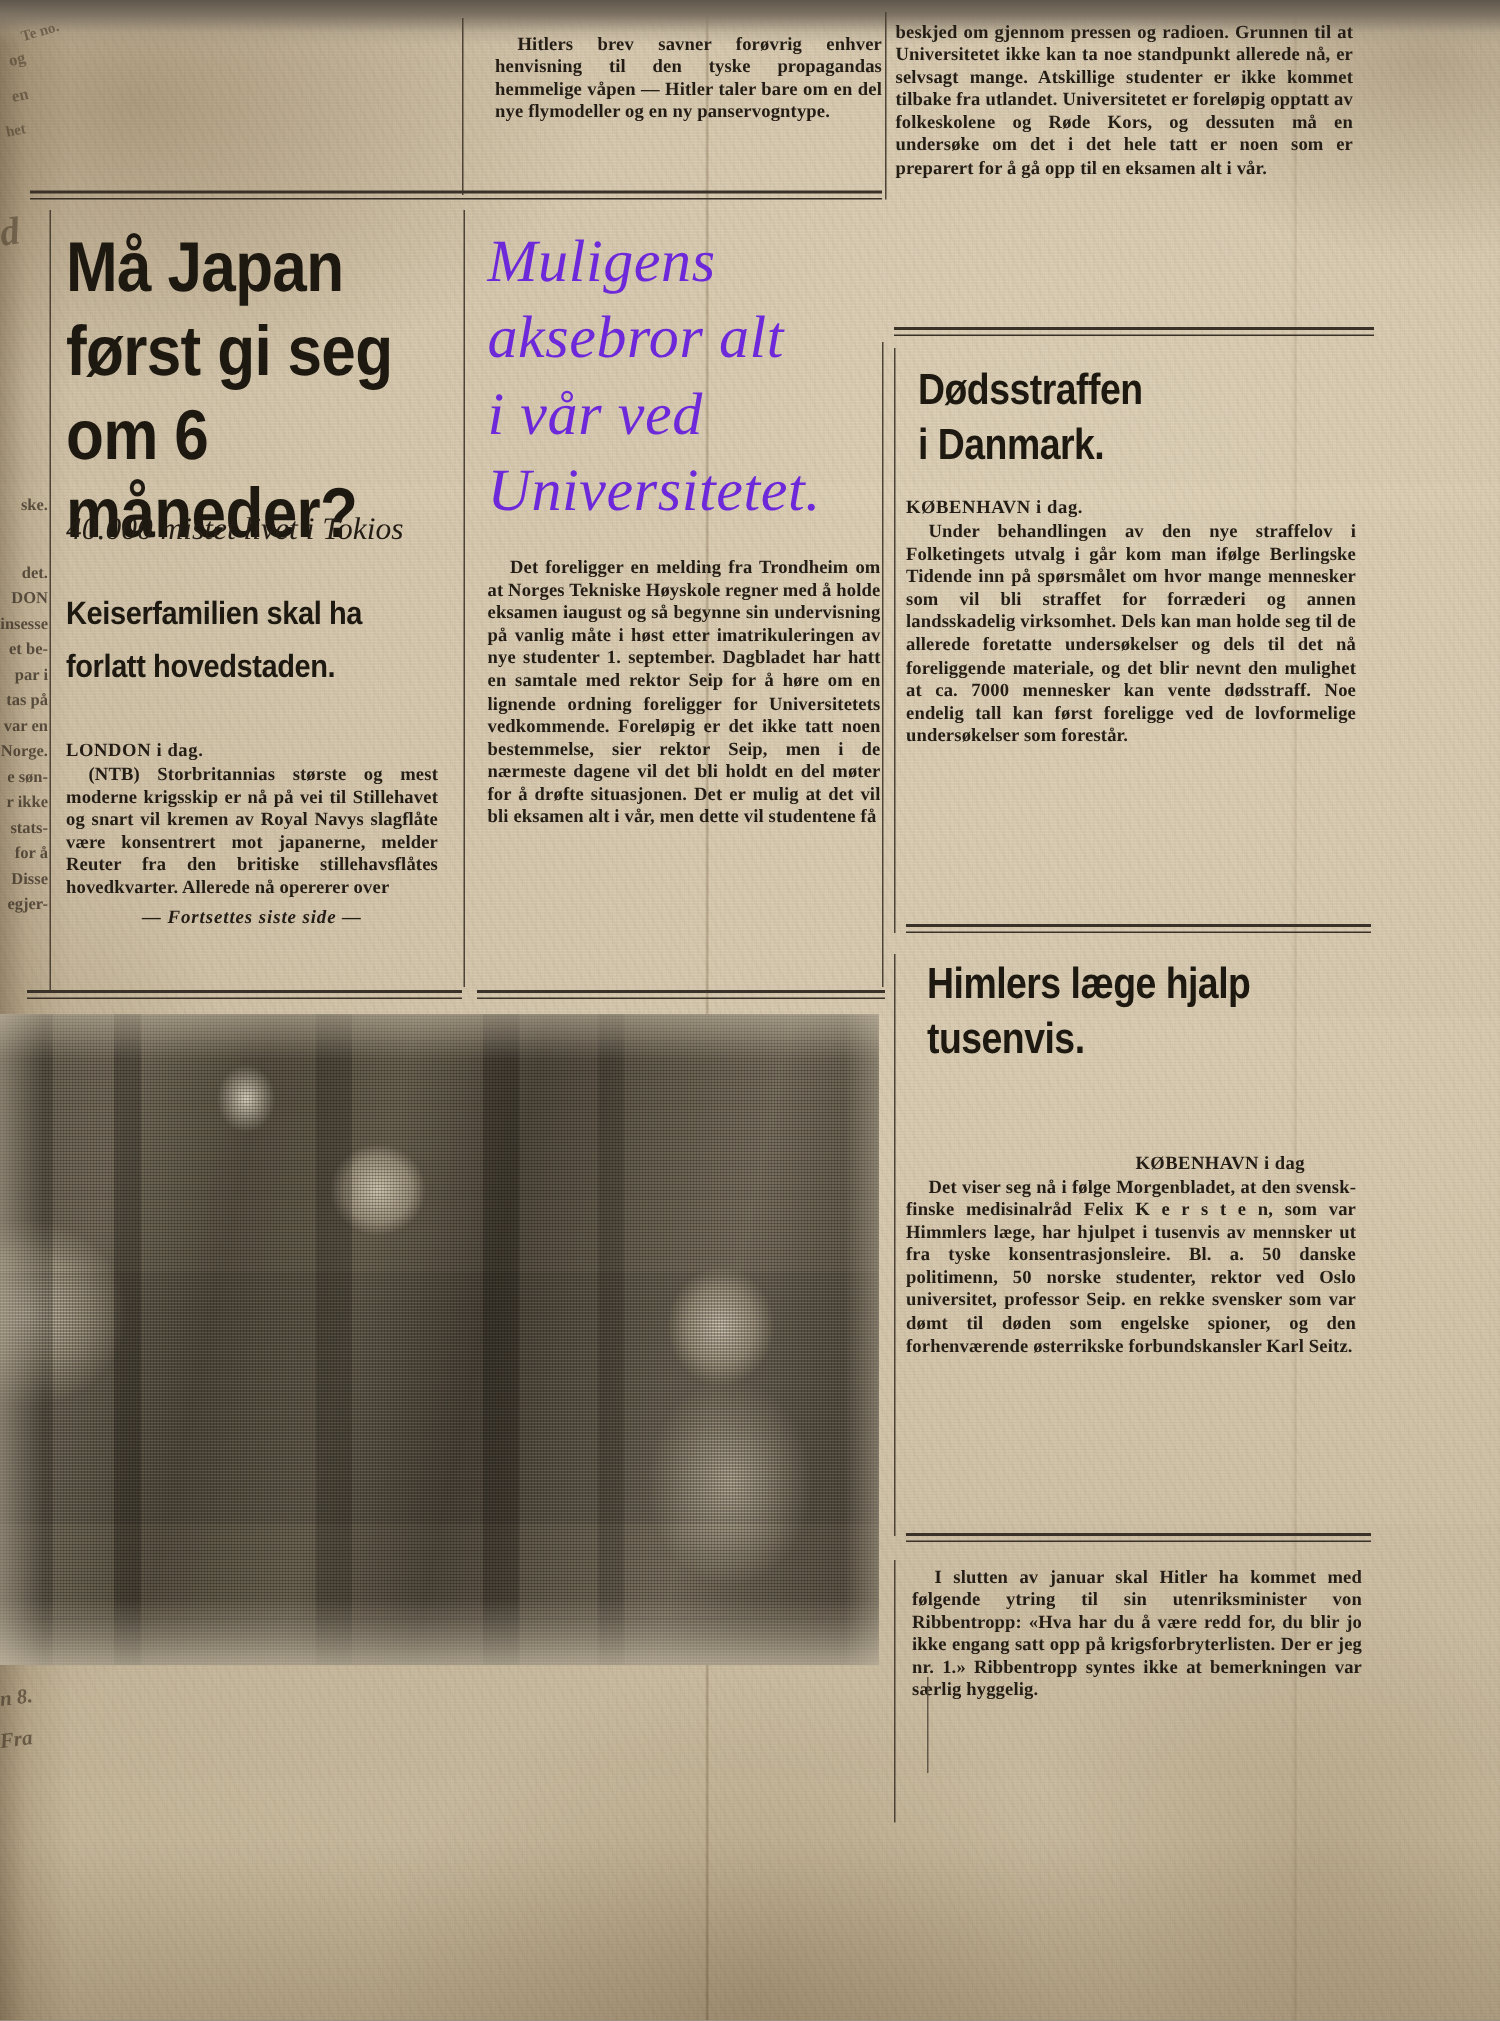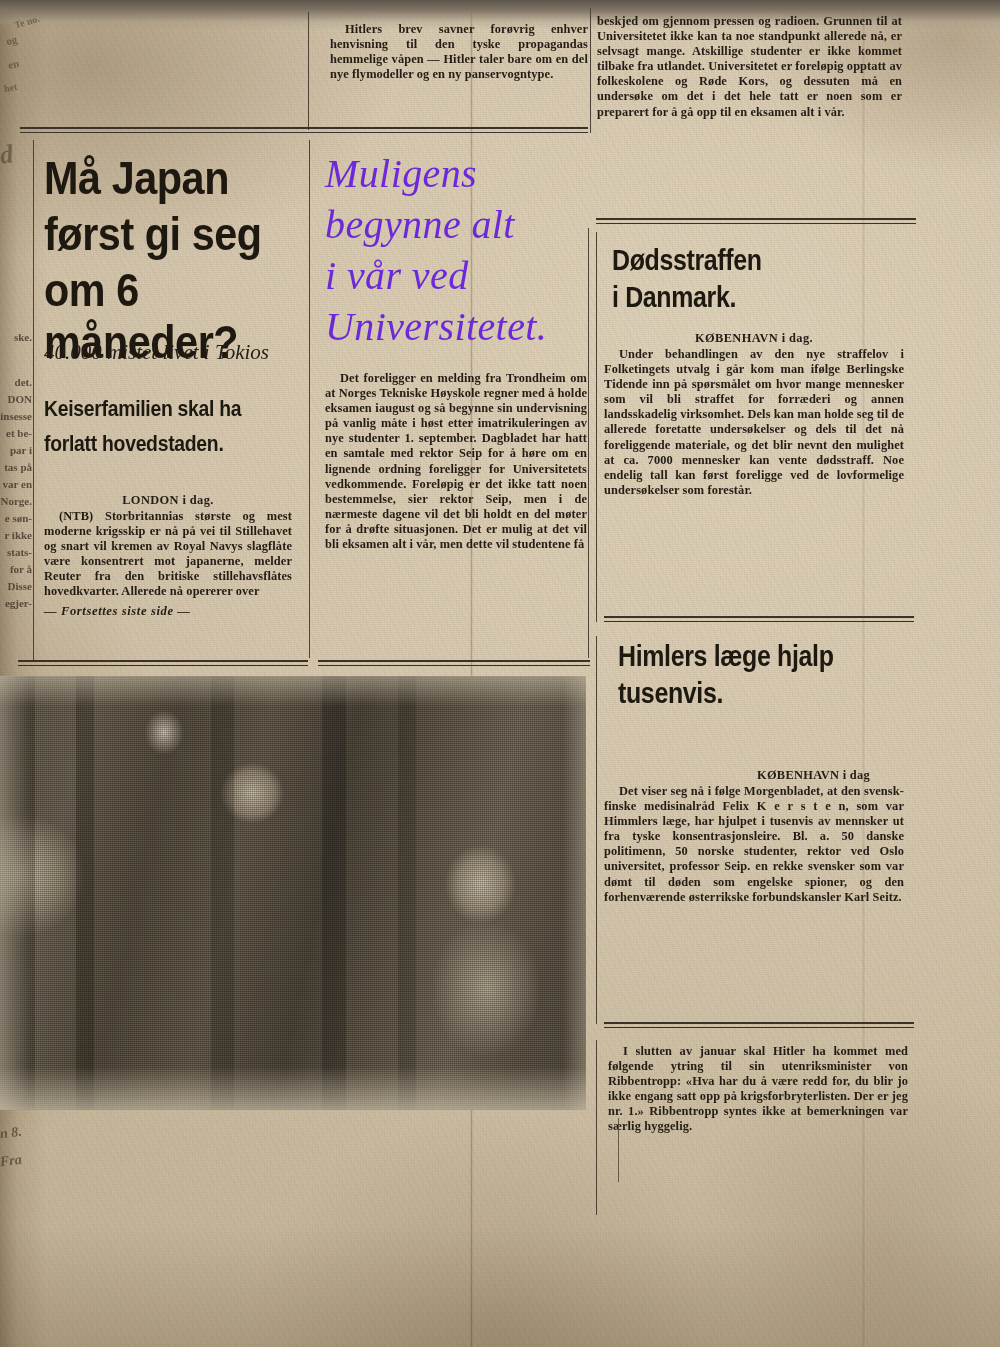--- a/index.html
+++ b/index.html
@@ -73,21 +73,21 @@
     font-size:12.4px;line-height:15.1px;
     color:#241d15;
     text-align:justify;
     text-justify:inter-word;
     font-weight:700;
     letter-spacing:.1px;
     hyphens:manual;
   }
   .indent{text-indent:15px;}
   .dateline{
-    display:block;text-align:center;
+    display:block;
     font-weight:700;letter-spacing:.4px;
     font-size:12.4px;color:#241d15;margin-bottom:1px;
   }
   .dateline-right{
     display:block;text-align:right;padding-right:34px;
     font-weight:700;letter-spacing:.3px;
     font-size:12.4px;color:#241d15;margin-bottom:1px;
   }
 
   
@@ -126,21 +126,21 @@
     letter-spacing:-.4px;
   }
   .hl-kicker-ital{
     font-family:"Liberation Serif", serif;
     font-style:italic;font-size:19.5px;line-height:24px;
     color:#241d15;font-weight:400;
   }
   .continues{
     font-family:"Liberation Serif", serif;
     font-style:italic;font-weight:700;
-    font-size:12.6px;text-align:left;color:#241d15;
+    font-size:12.6px;text-align:center;color:#241d15;
     letter-spacing:.6px;
   }
 
   
   .frag{
     position:absolute;
     font-family:"Liberation Serif", serif;
     font-weight:700;color:#3a3024;
     font-size:11px;line-height:14.4px;
     text-align:right;
@@ -267,21 +267,21 @@
   <div class="col" style="left:44px;top:493px;width:248px;">
     <span class="dateline">LONDON i dag.</span>
     <div class="body-text indent">(NTB)    Storbritannias største og mest moderne krigsskip er nå på vei til Stillehavet og snart vil kremen av Royal Navys slagflåte være konsentrert mot japanerne, melder Reuter fra den britiske stillehavsflåtes hovedkvarter. Allerede nå opererer over</div>
     <div class="continues" style="margin-top:4px;">— Fortsettes siste side —</div>
   </div>
 
   <div class="vrule" style="left:309px;top:140px;height:518px;"></div>
   <div class="vrule" style="left:588px;top:228px;height:430px;"></div>
 
   <div class="col hl-ital-big" style="left:325px;top:148px;width:270px;">Muligens</div>
-  <div class="col hl-ital-big" style="left:325px;top:199px;width:270px;">begynne alt</div>
+  <div class="col hl-ital-big" style="left:325px;top:199px;width:270px;">aksebror alt</div>
   <div class="col hl-ital-big" style="left:325px;top:250px;width:270px;">i vår ved</div>
   <div class="col hl-ital-big" style="left:325px;top:301px;width:280px;">Universitetet.</div>
 
   <div class="col body-text indent" style="left:325px;top:371px;width:262px;">Det foreligger en melding fra Trondheim om at Norges Tekniske Høyskole regner med å holde eksamen iaugust og så begynne sin undervisning på vanlig måte i høst etter imatrikuleringen av nye studenter 1. september. Dagbladet har hatt en samtale med rektor Seip for å høre om en lignende ordning foreligger for Universitetets vedkommende. Foreløpig er det ikke tatt noen bestemmelse, sier rektor Seip, men i de nærmeste dagene vil det bli holdt en del møter for å drøfte situasjonen. Det er mulig at det vil bli eksamen alt i vår, men dette vil studentene få</div>
 
   <div class="rule-double" style="left:318px;top:660px;width:272px;"></div>
   <div class="rule-double" style="left:18px;top:660px;width:290px;"></div>
 
   <div class="vrule" style="left:596px;top:232px;height:390px;"></div>
 

